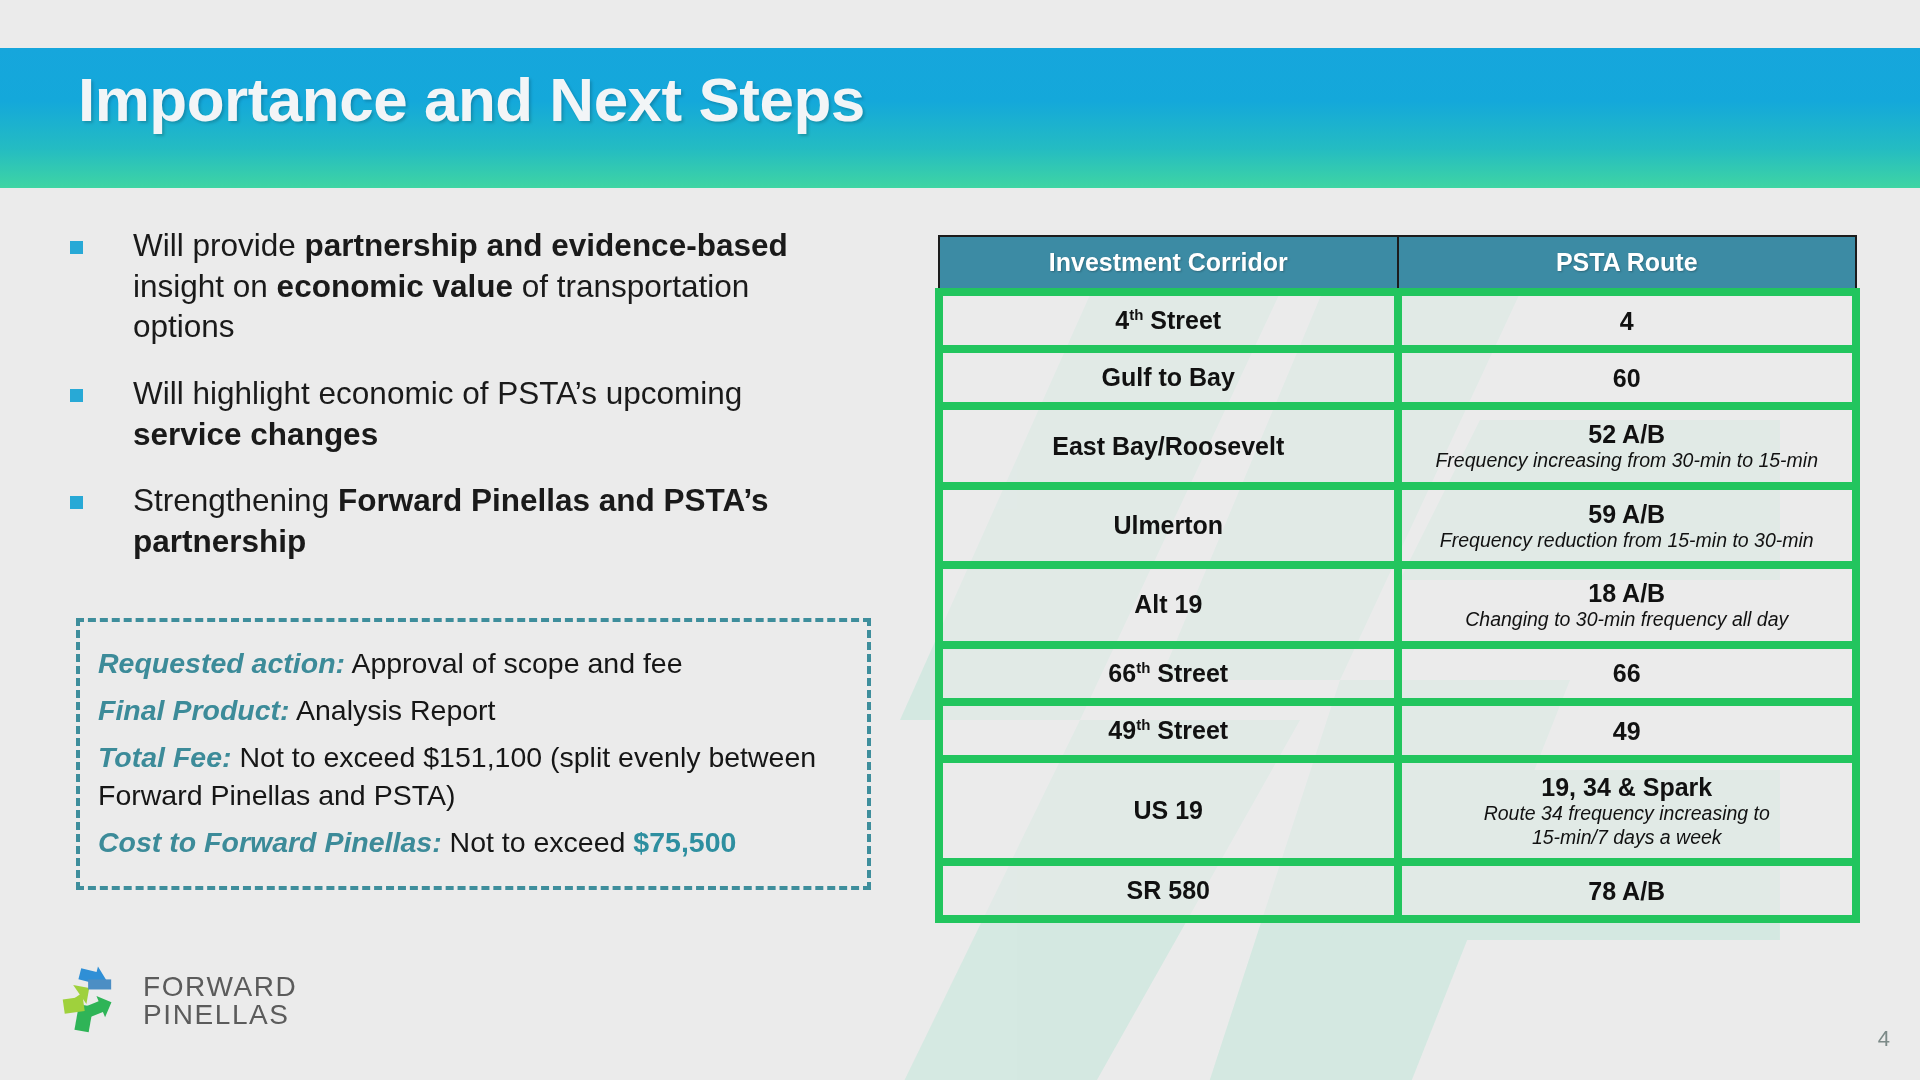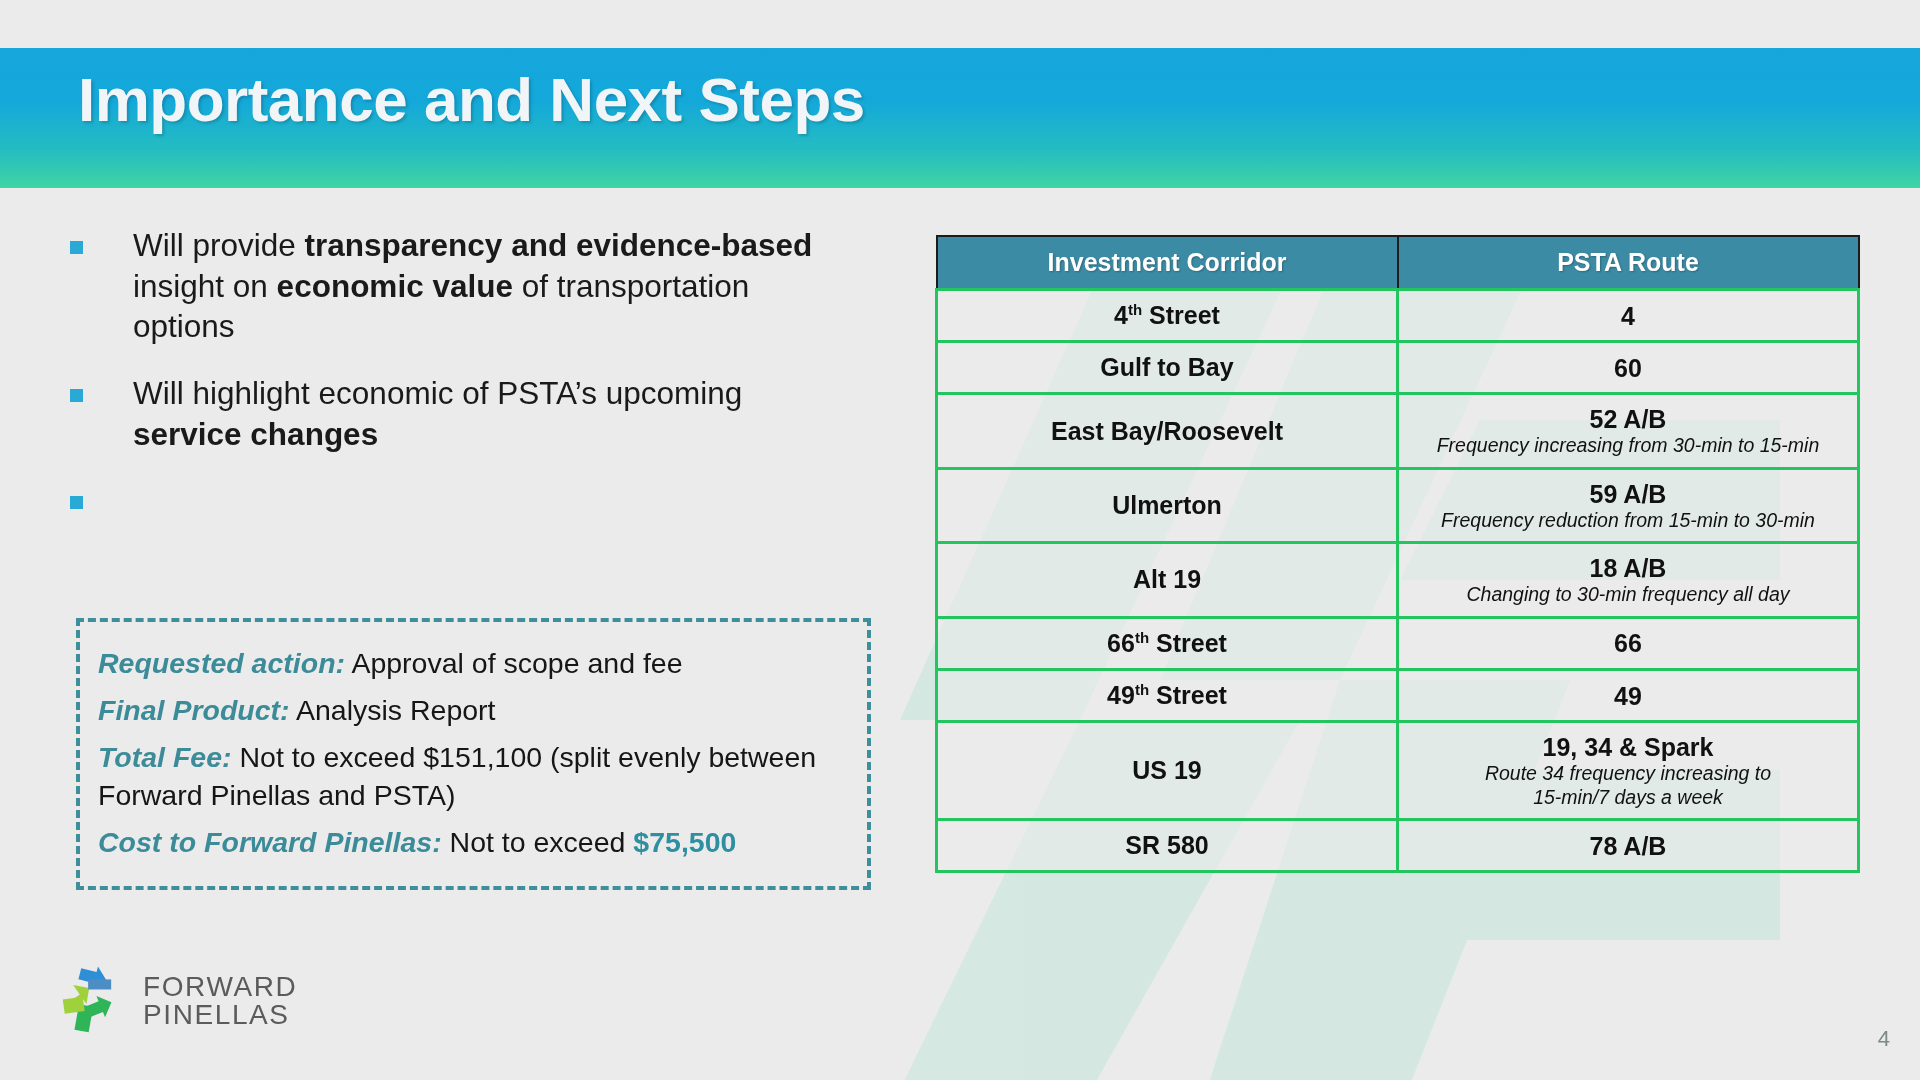--- a/index.html
+++ b/index.html
@@ -130,21 +130,21 @@
     background: #3c8ba4;
     color: #ffffff;
     font-size: 25px;
     font-weight: bold;
     padding: 11px 0;
     border: 2px solid #1c1c1c;
     text-align: center;
     text-shadow: 1px 1px 2px rgba(0,0,0,0.25);
   }
   table.corridor td {
-    border: 3px solid #22c55e;
+    border: 8px solid #22c55e;
     text-align: center;
     padding: 10px 6px;
     font-size: 25px;
     font-weight: bold;
     color: #111111;
     background: rgba(235,235,235,0.55);
     vertical-align: middle;
   }
   td.route .main {
     font-size: 25px;
@@ -214,28 +214,29 @@
 
   <div id="topwhite"></div>
 
   <div id="banner">
     <div id="banner-title">Importance and Next Steps</div>
   </div>
 
   <div id="left-col">
     <div class="bullet-row">
       <span class="bullet-marker"></span>
-      <span class="bullet-text"><span>Will provide </span><b>transparency and evidence-based</b><span> insight on </span><b>economic value</b><span> of transportation options</span></span>
+      <span class="bullet-text"><span>Will provide </span><b>partnership and evidence-based</b><span> insight on </span><b>economic value</b><span> of transportation options</span></span>
     </div>
     <div class="bullet-row">
       <span class="bullet-marker"></span>
       <span class="bullet-text"><span>Will highlight economic of PSTA’s upcoming </span><b>service changes</b></span>
     </div>
     <div class="bullet-row">
       <span class="bullet-marker"></span>
+      <span class="bullet-text"><span>Strengthening </span><b>Forward Pinellas and PSTA’s partnership</b></span>
     </div>
   </div>
 
   <div id="callout">
     <div class="callout-line">
       <span class="callout-label">Requested action:</span><span> Approval of scope and fee</span>
     </div>
     <div class="callout-line">
       <span class="callout-label">Final Product:</span><span> Analysis Report</span>
     </div>

